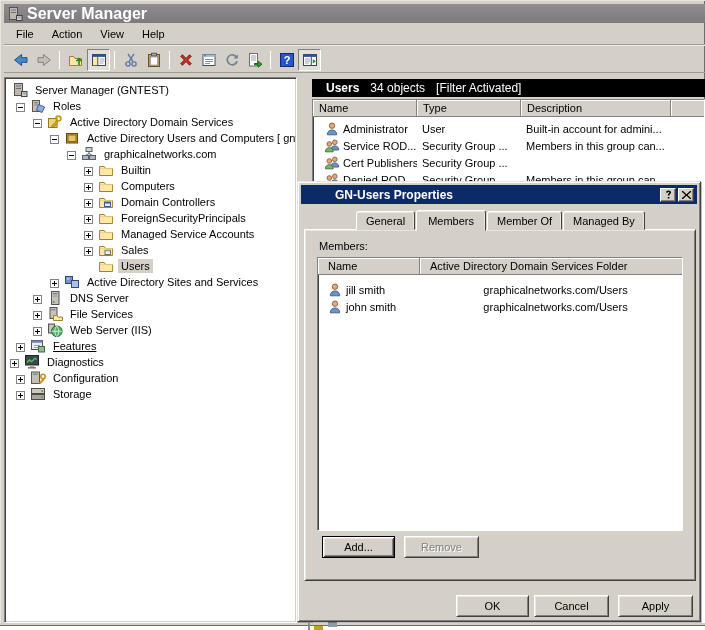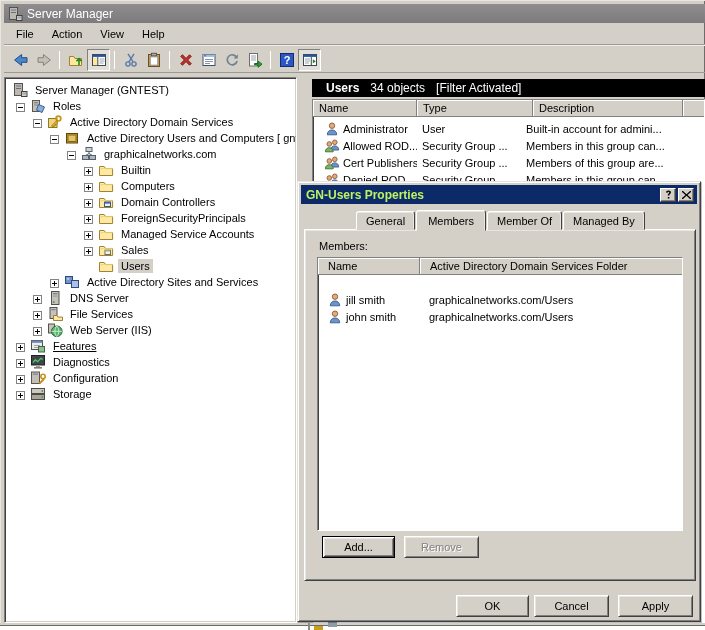--- a/index.html
+++ b/index.html
@@ -13,21 +13,21 @@
   .mainwin {
     position:absolute; left:0; top:0; width:705px; height:626px;
     background:#d4d0c8;
     box-shadow: inset 1px 1px 0 #e8e6e1, inset -1px 0 0 #6e6c68;
   }
   .titlebar {
     position:absolute; left:4px; top:4px; right:0; height:19px;
     background:linear-gradient(#8f8d8f,#7c7a7c);
     display:flex; align-items:center; gap:4px; padding-left:3px;
   }
-  .titlebar .t-text { color:#fff; font-weight:normal; font-size:12px; }
+  .titlebar .t-text { color:#fff; font-weight:bold; font-size:16px; }
   .menubar {
     position:absolute; left:4px; top:24px; right:0; height:21px;
     display:flex; align-items:center; padding-left:3px;
     border-bottom:1px solid #9c9a94; box-shadow:0 1px 0 #f0eee9;
   }
   .menu-item { padding:3px 9px; }
   .toolbar {
     position:absolute; left:4px; top:47px; right:0; height:26px;
     display:flex; align-items:center; padding-left:5px;
     border-bottom:1px solid #9c9a94;
@@ -65,21 +65,21 @@
     border:1px solid; border-color:#808080 #ffffff #ffffff #808080;
     box-shadow: inset 1px 1px 0 #404040;
     overflow:hidden;
   }
   .colheader { display:flex; height:17px; background:#d4d0c8; }
   .col-cell {
     padding:2px 2px 0 6px; background:#d4d0c8;
     border-right:1px solid #808080; border-bottom:1px solid #808080;
     box-shadow: inset 1px 1px 0 #ffffff; overflow:hidden; white-space:nowrap;
   }
-  .col-name { width:104px; } .col-type { width:116px; } .col-desc { width:150px; } .col-fill { flex:1; border-right:none; }
+  .col-name { width:104px; } .col-type { width:104px; } .col-desc { width:150px; } .col-fill { flex:1; border-right:none; }
   .listrows { padding-top:3px; }
   .list-row { height:17px; display:flex; align-items:center; white-space:nowrap; }
   .lr-name { width:104px; display:flex; align-items:center; padding-left:11px; overflow:hidden; }
   .lr-name .row-icon { margin-right:3px; }
   .lr-type { width:104px; padding-left:5px; overflow:hidden; }
   .lr-desc { flex:1; padding-left:5px; overflow:hidden; }
 
   .bottom-edge { position:absolute; left:0; right:0; top:623px; height:3px; background:#d4d0c8; border-bottom:1px solid #6e6c68; }
   .frag { position:absolute; }
 
@@ -87,21 +87,21 @@
   .dialog {
     position:absolute; left:297px; top:181px; width:404px; height:441px; z-index:10;
     background:#d4d0c8; padding:3px;
     border:1px solid; border-color:#e6e4df #404040 #404040 #e6e4df;
     box-shadow: inset 1px 1px 0 #ffffff, inset -1px -1px 0 #808080, 1px 1px 0 rgba(0,0,0,.25);
   }
   .dlg-titlebar {
     height:19px; background:#0c2a68;
     display:flex; align-items:center; padding:0 3px 0 5px;
   }
-  .dlg-title { color:#bef264; font-weight:bold; font-size:12px; flex:1; }
+  .dlg-title { color:#ffffff; font-weight:bold; font-size:12px; flex:1;margin-left:29px; }
   .dlg-btn {
     width:16px; height:14px; margin-left:2px; flex:none;
     background:#d4d0c8; display:flex; align-items:center; justify-content:center;
     border:1px solid; border-color:#ffffff #404040 #404040 #ffffff;
     box-shadow: inset -1px -1px 0 #808080; font-weight:bold; font-size:10px;
   }
   .tabs { position:absolute; left:10px; top:27px; height:21px; display:flex; align-items:flex-end; z-index:3;padding-left:48px; }
   .tab {
     height:19px; line-height:18px; padding:0 9px; margin-right:1px;
     background:#d4d0c8; border:1px solid; border-color:#ffffff #404040 #d4d0c8 #ffffff;
@@ -120,21 +120,21 @@
     border:1px solid; border-color:#808080 #ffffff #ffffff #808080;
     box-shadow: inset 1px 1px 0 #404040; overflow:hidden;
   }
   .ml-header { display:flex; height:17px; }
   .ml-cell {
     padding:2px 2px 0 10px; background:#d4d0c8;
     border-right:1px solid #808080; border-bottom:1px solid #808080;
     box-shadow: inset 1px 1px 0 #ffffff; white-space:nowrap; overflow:hidden;
   }
   .ml-c1 { width:102px; } .ml-c2 { flex:1; border-right:none; }
-  .ml-rows { padding-top:16px; }
+  .ml-rows { padding-top:6px;text-align:center; }
   .member-row { height:17px; display:flex; align-items:center; white-space:nowrap; }
   .mr-name { width:102px; display:flex; align-items:center; padding-left:9px; }
   .mr-name .row-icon { margin-right:3px; }
   .mr-folder { flex:1; padding-left:9px; }
 
   .btn {
     position:absolute; height:22px; background:#d4d0c8; text-align:center;
     display:flex; align-items:center; justify-content:center;
     border:1px solid; border-color:#ffffff #404040 #404040 #ffffff;
     box-shadow: inset 1px 1px 0 #e8e6e1, inset -1px -1px 0 #808080;
@@ -527,21 +527,21 @@
             <span class="icon16 tree-icon">
               <svg width="16" height="16" viewBox="0 0 16 16">
                 <rect x="1.5" y="2.5" width="11" height="9" fill="#ececec" stroke="#4e4e4e"></rect>
                 <rect x="1.5" y="2.5" width="11" height="2.3" fill="#6d84b4"></rect>
                 <path d="M4 7.5h6M4 9.5h6" stroke="#9aa4b0"></path>
                 <rect x="8.5" y="8.5" width="6" height="5.5" fill="#8fbd8f" stroke="#3f6a3f"></rect>
               </svg>
             </span>
             <span class="tree-label">Features</span>
           </div>
-          <div class="tree-row" style="padding-left: 11px; text-align: right;">
+          <div class="tree-row" style="padding-left: 5px; text-align: right;">
             <span class="expand-box"><svg width="9" height="9" viewBox="0 0 9 9">
                 <rect x="0.5" y="0.5" width="8" height="8" fill="#fff" stroke="#848284"></rect>
                 <line x1="2" y1="4.5" x2="7" y2="4.5" stroke="#000"></line>
                 <line x1="4.5" y1="2" x2="4.5" y2="7" stroke="#000"></line>
               </svg></span>
             <span class="icon16 tree-icon">
               <svg width="16" height="16" viewBox="0 0 16 16">
                 <rect x="1.5" y="1.5" width="13" height="9.5" fill="#3e4650" stroke="#1e2228"></rect>
                 <path d="M3 8.5l2.4-2.6 2.2 1.7 3.4-3.4 1.6 1.2" stroke="#55d055" fill="none" stroke-width="1.2"></path>
                 <rect x="6" y="11" width="4" height="2" fill="#a6a29a"></rect>
@@ -615,39 +615,38 @@
             <div class="list-row">
               <span class="lr-name">
                 <span class="icon16 row-icon">
                   <svg width="16" height="16" viewBox="0 0 16 16">
                     <circle cx="10.8" cy="4.3" r="2.3" fill="#e2aa7e" stroke="#96663c"></circle>
                     <path d="M6.9 12c0-2.7 1.7-4.1 3.9-4.1s3.9 1.4 3.9 4.1z" fill="#6f94c4" stroke="#3c639e"></path>
                     <circle cx="5.3" cy="6" r="2.3" fill="#e2aa7e" stroke="#96663c"></circle>
                     <path d="M1.4 13.8c0-2.7 1.7-4.1 3.9-4.1s3.9 1.4 3.9 4.1z" fill="#7cb36a" stroke="#477a38"></path>
                   </svg>
                 </span>
-                <span>Allowed ROD...</span>
+                <span>Service ROD...</span>
               </span>
               <span class="lr-type">Security Group ...</span>
               <span class="lr-desc">Members in this group can...</span>
             </div>
             <div class="list-row">
               <span class="lr-name">
                 <span class="icon16 row-icon">
                   <svg width="16" height="16" viewBox="0 0 16 16">
                     <circle cx="10.8" cy="4.3" r="2.3" fill="#e2aa7e" stroke="#96663c"></circle>
                     <path d="M6.9 12c0-2.7 1.7-4.1 3.9-4.1s3.9 1.4 3.9 4.1z" fill="#6f94c4" stroke="#3c639e"></path>
                     <circle cx="5.3" cy="6" r="2.3" fill="#e2aa7e" stroke="#96663c"></circle>
                     <path d="M1.4 13.8c0-2.7 1.7-4.1 3.9-4.1s3.9 1.4 3.9 4.1z" fill="#7cb36a" stroke="#477a38"></path>
                   </svg>
                 </span>
                 <span>Cert Publishers</span>
               </span>
               <span class="lr-type">Security Group ...</span>
-              <span class="lr-desc">Members of this group are...</span>
             </div>
             <div class="list-row">
               <span class="lr-name">
                 <span class="icon16 row-icon">
                   <svg width="16" height="16" viewBox="0 0 16 16">
                     <circle cx="10.8" cy="4.3" r="2.3" fill="#e2aa7e" stroke="#96663c"></circle>
                     <path d="M6.9 12c0-2.7 1.7-4.1 3.9-4.1s3.9 1.4 3.9 4.1z" fill="#6f94c4" stroke="#3c639e"></path>
                     <circle cx="5.3" cy="6" r="2.3" fill="#e2aa7e" stroke="#96663c"></circle>
                     <path d="M1.4 13.8c0-2.7 1.7-4.1 3.9-4.1s3.9 1.4 3.9 4.1z" fill="#7cb36a" stroke="#477a38"></path>
                   </svg>

